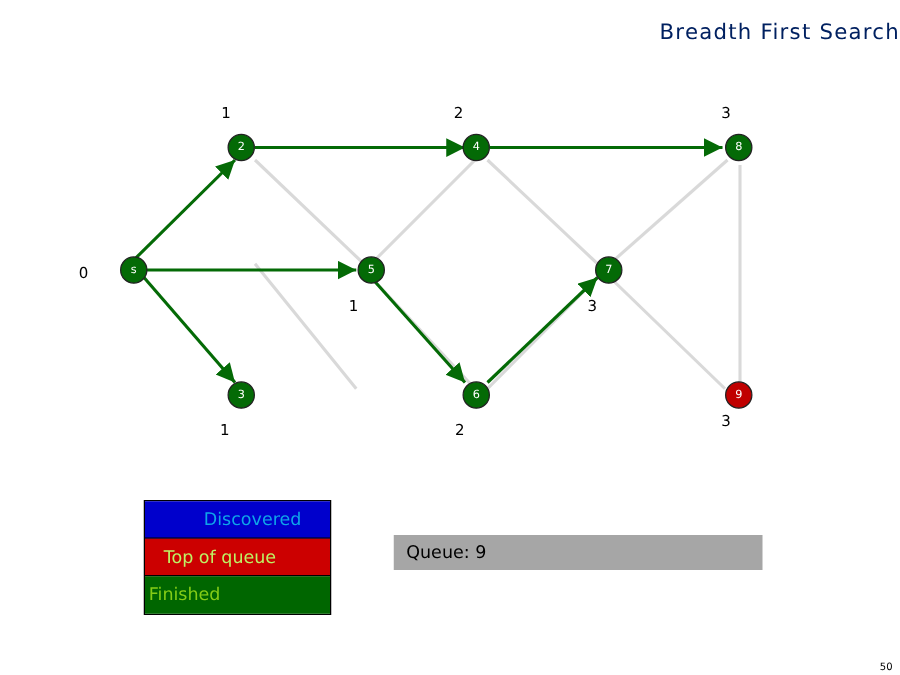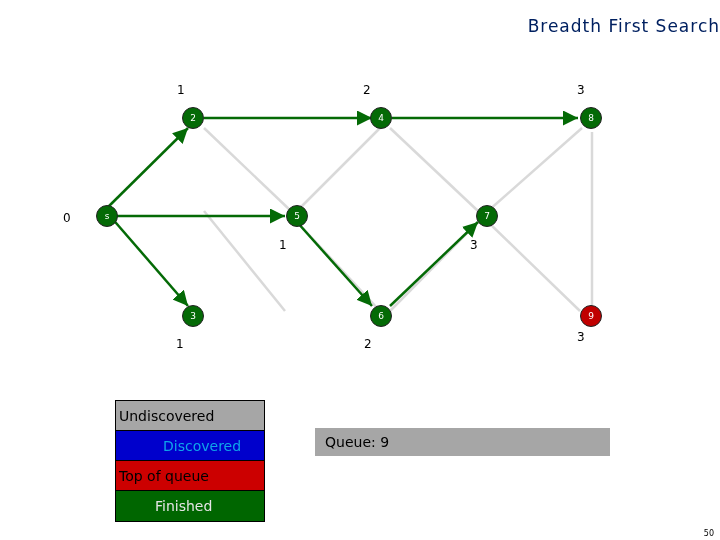--- a/index.html
+++ b/index.html
@@ -82,23 +82,23 @@
     top: 50%;
     transform: translateY(-50%);
     font-size: 14px;
     font-family: "DejaVu Sans", sans-serif;
   }
   .lg-undiscovered { background: #a6a6a6; }
   .lg-undiscovered span.txt { color: #000000; }
   .lg-discovered { background: #0000CC; }
   .lg-discovered span.txt { color: #0ea5e9; margin-left: 44px; }
   .lg-top { background: #CC0000; }
-  .lg-top span.txt { color: #000000; }
+  .lg-top span.txt { color: #bef264; margin-left: 12px; }
   .lg-finished { background: #006600; }
-  .lg-finished span.txt { color: #e5e5e5; margin-left: 36px; }
+  .lg-finished span.txt { color: #84cc16; }
 
   #queuebar {
     position: absolute;
     left: 315px;
     top: 428px;
     width: 295px;
     height: 28px;
     background: #a6a6a6;
   }
   #queuebar .qtext {
@@ -171,23 +171,20 @@
   <div class="node green" style="left:580px; top:107px;">8</div>
   <div class="node red" style="left:580px; top:305px;">9</div>
 
   <div class="lbl" style="left:279px; top:238px;">1</div>
   <div class="lbl" style="left:470px; top:238px;">3</div>
   <div class="lbl" style="left:176px; top:337px;">1</div>
   <div class="lbl" style="left:364px; top:337px;">2</div>
   <div class="lbl" style="left:577px; top:330px;">3</div>
 
   <div id="legend">
-    <div class="legend-row lg-undiscovered">
-      <span class="txt">Undiscovered</span>
-    </div>
     <div class="legend-row lg-discovered">
       <span class="txt">Discovered</span>
     </div>
     <div class="legend-row lg-top">
       <span class="txt">Top of queue</span>
     </div>
     <div class="legend-row lg-finished">
       <span class="txt">Finished</span>
     </div>
   </div>

